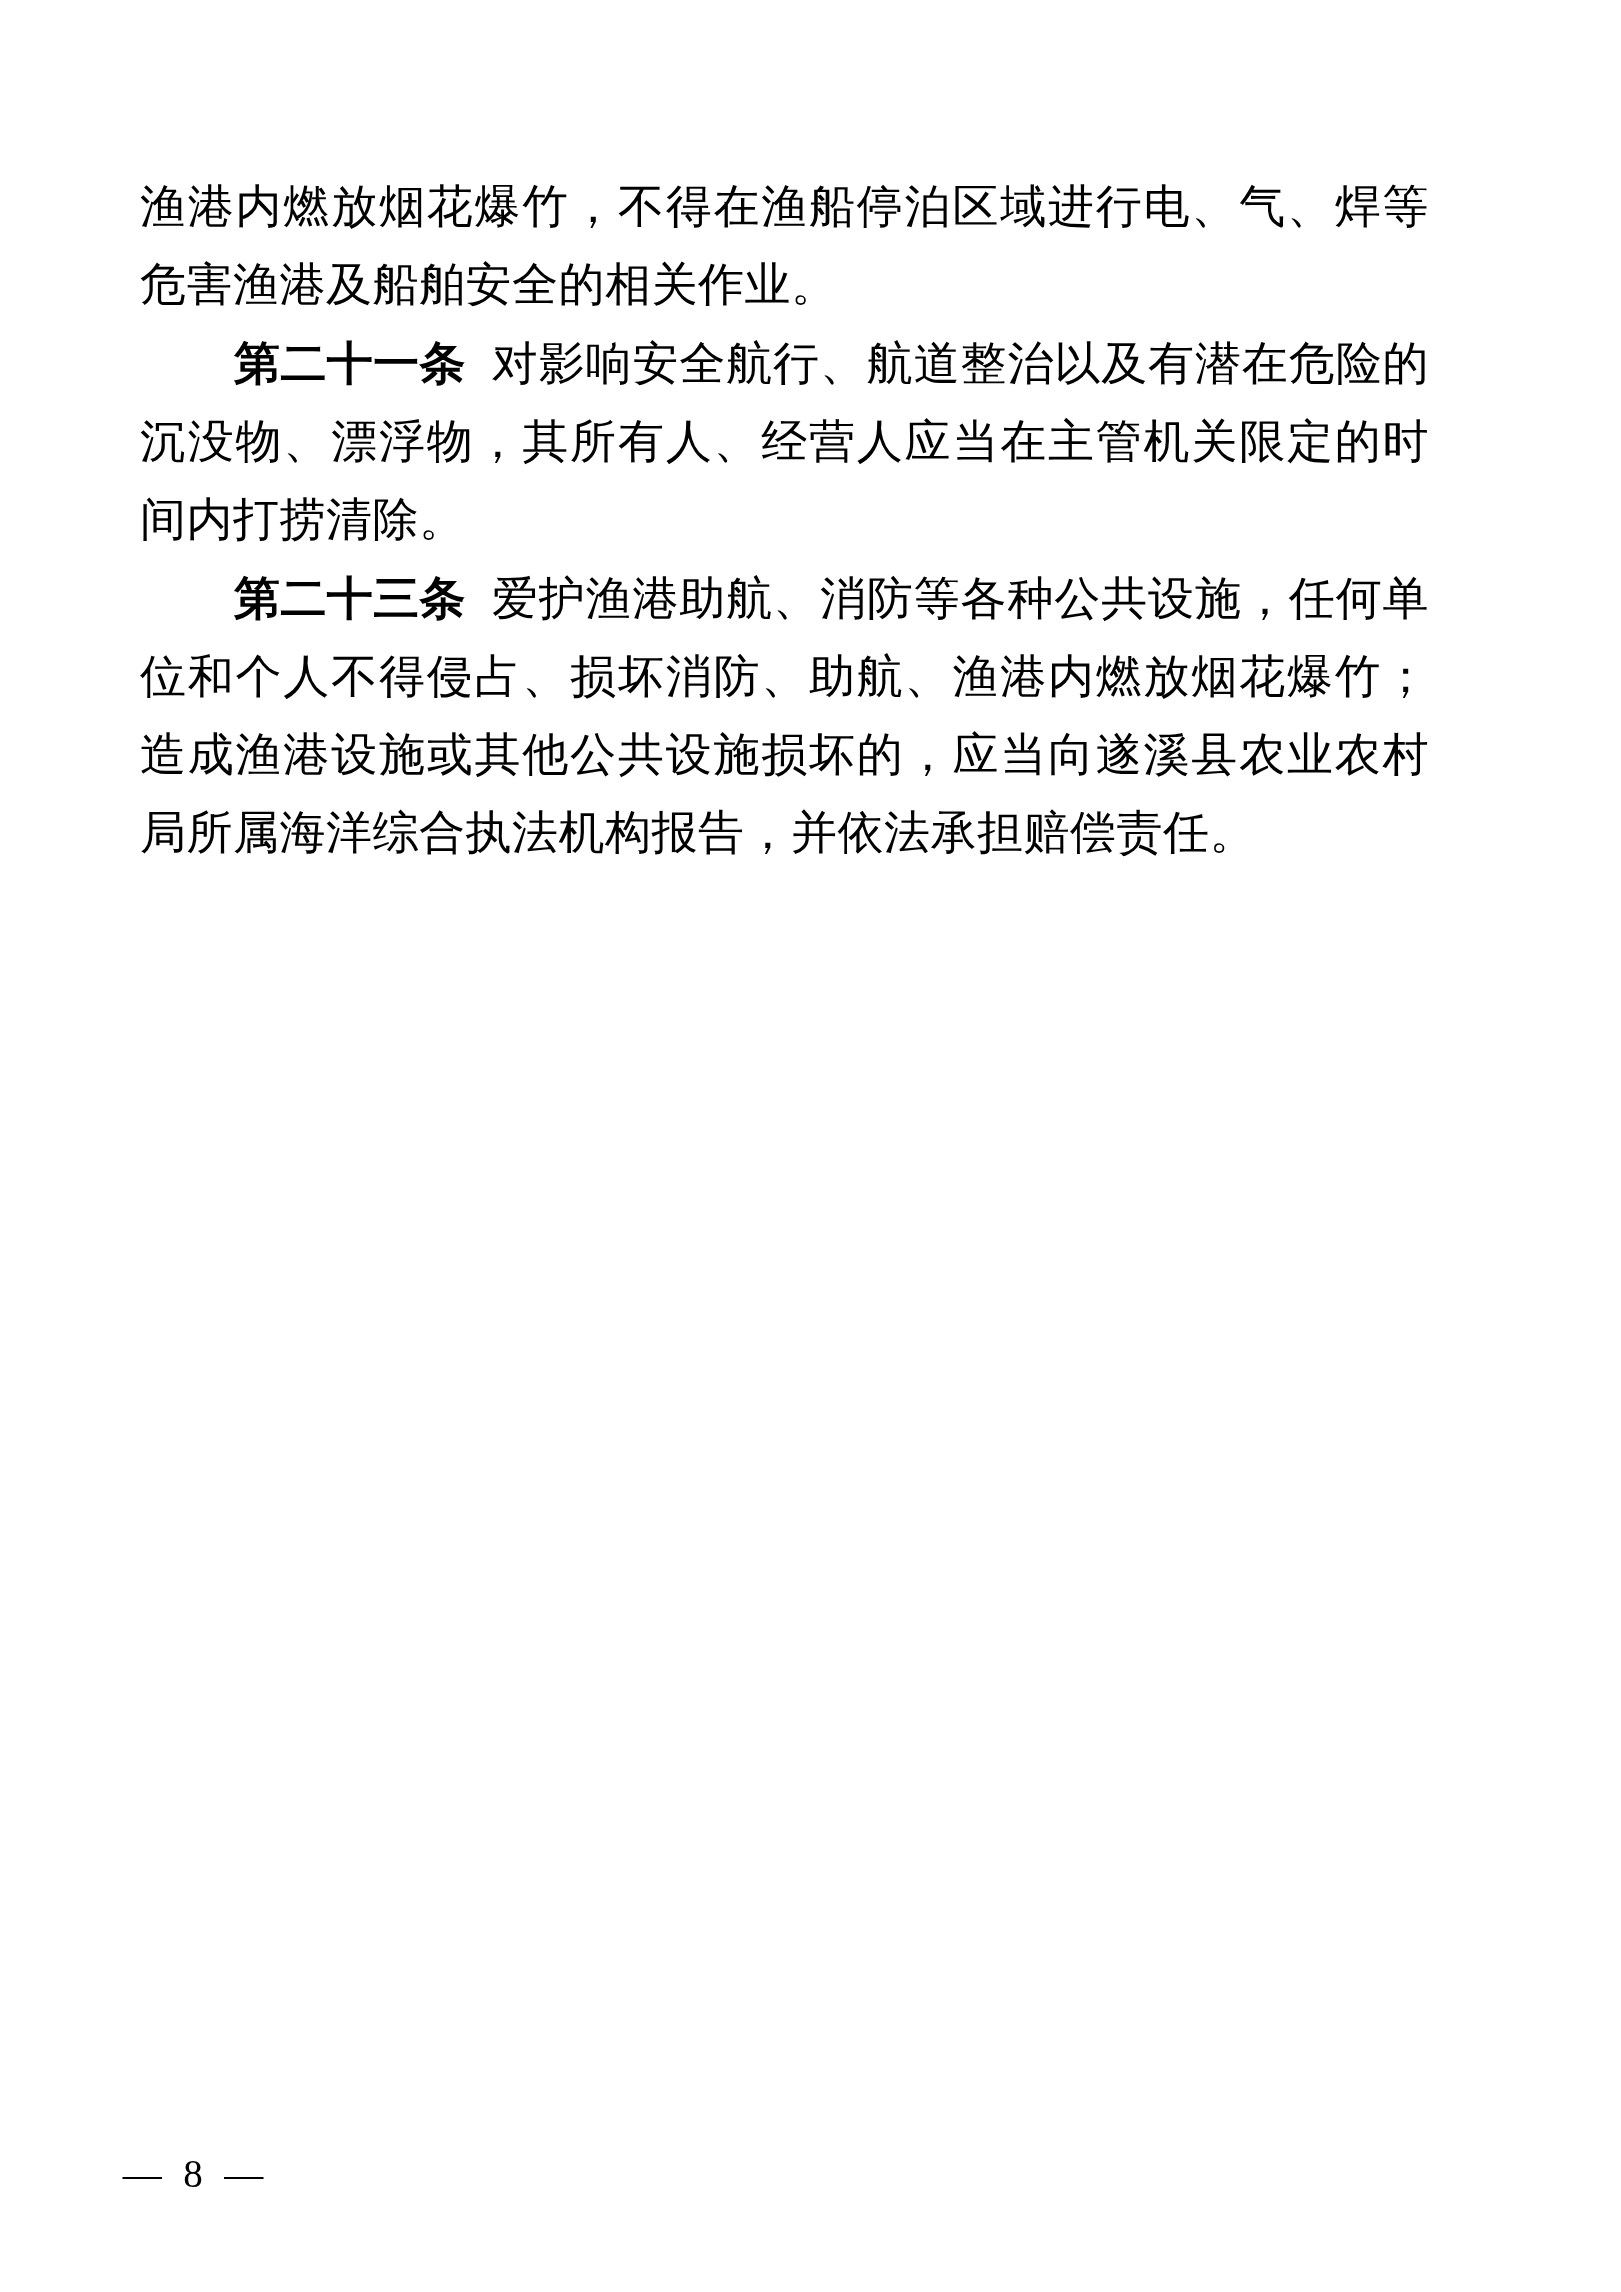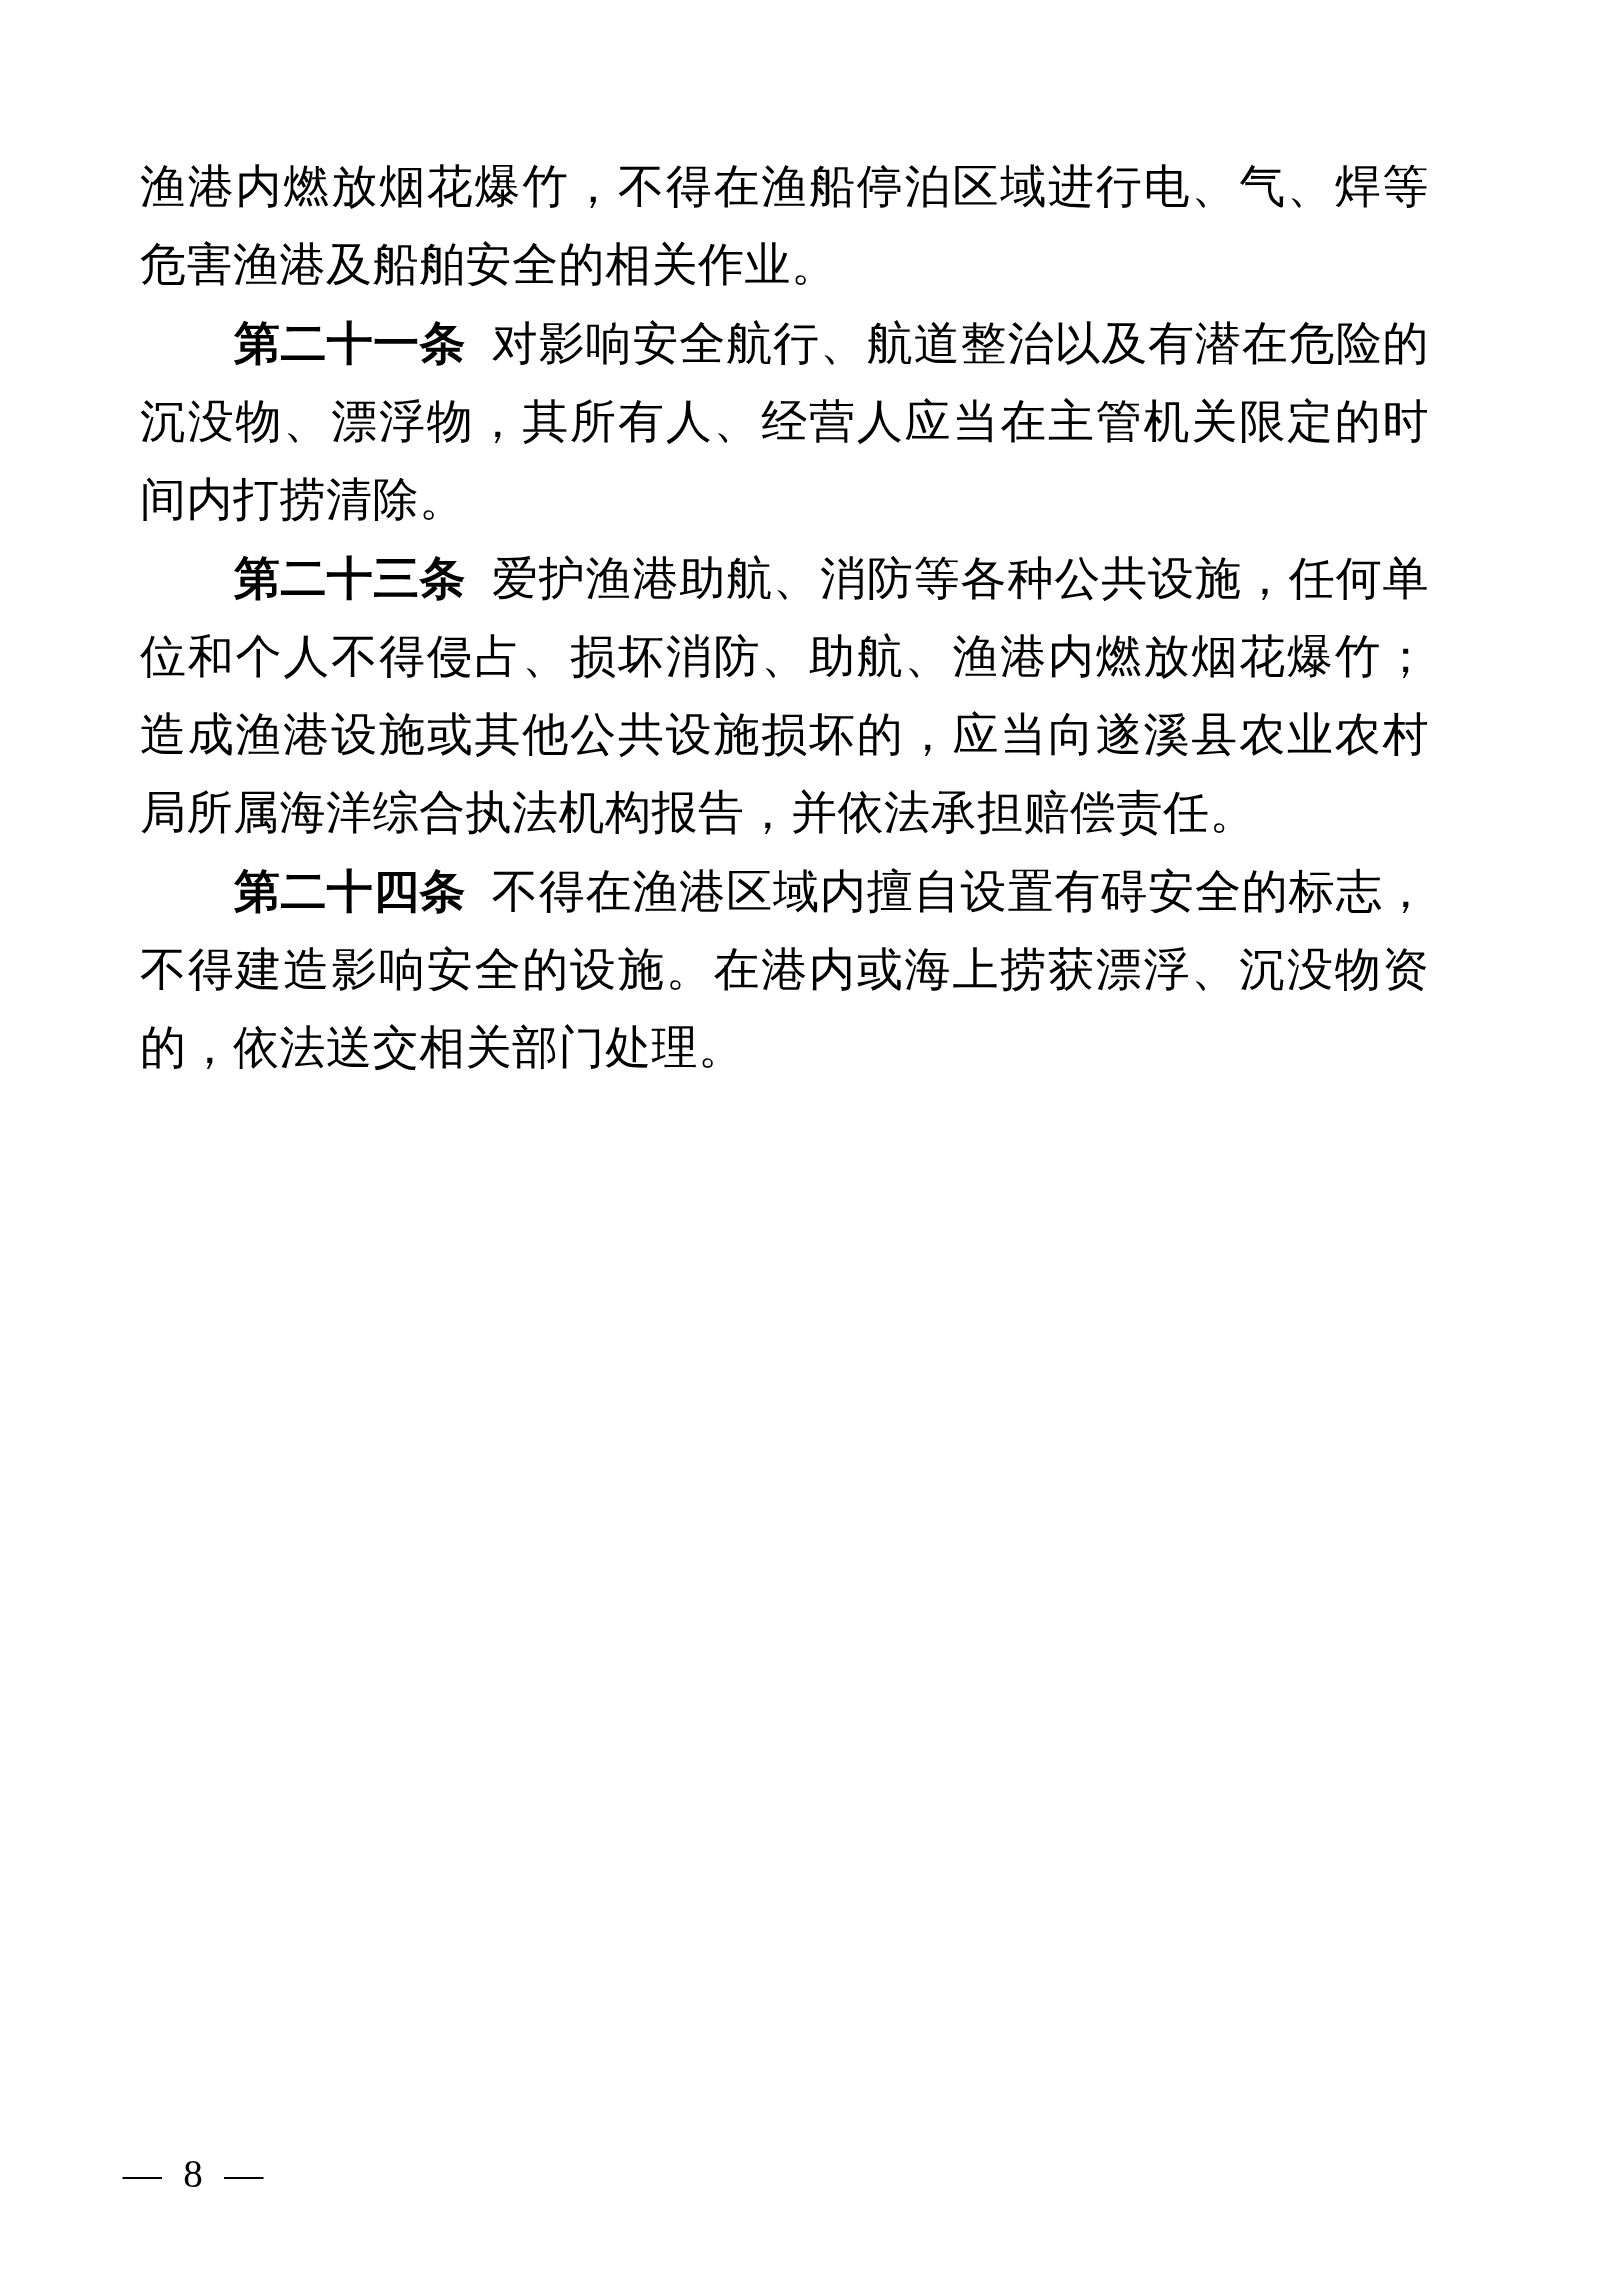--- a/index.html
+++ b/index.html
@@ -21,21 +21,21 @@
     background: #ffffff;
     margin: 0 auto;
     overflow: hidden;
     box-sizing: border-box;
   }
 
   
   .doc-body {
     position: absolute;
     left: 140px;
-    top: 148px;
+    top: 168px;
     width: 1289px;
   }
 
   .para {
     margin: 0 0 0 0;
     font-size: 46px;
     line-height: 78px;
     text-align: justify;
     text-justify: inter-character;
     text-align-last: left;
@@ -85,23 +85,20 @@
 
     <p class="para indent">
       <span class="article-no">第二十一条</span><span class="gap"></span><span>对影响安全航行、航道整治以及有潜在危险的沉没物、漂浮物，其所有人、经营人应当在主管机关限定的时间内打捞清除。</span>
     </p>
 
 
     <p class="para indent">
       <span class="article-no">第二十三条</span><span class="gap"></span><span>爱护渔港助航、消防等各种公共设施，任何单位和个人不得侵占、损坏消防、助航、渔港内燃放烟花爆竹；造成渔港设施或其他公共设施损坏的，应当向遂溪县农业农村局所属海洋综合执法机构报告，并依法承担赔偿责任。</span>
     </p>
 
-    <p class="para indent">
-      <span class="article-no">第二十四条</span><span class="gap"></span><span>不得在渔港区域内擅自设置有碍安全的标志，不得建造影响安全的设施。在港内或海上捞获漂浮、沉没物资的，依法送交相关部门处理。</span>
-    </p>
 
 
 
   </div>
 
   <div class="page-footer">
     <span>— 8 —</span>
   </div>
 
 </div>

